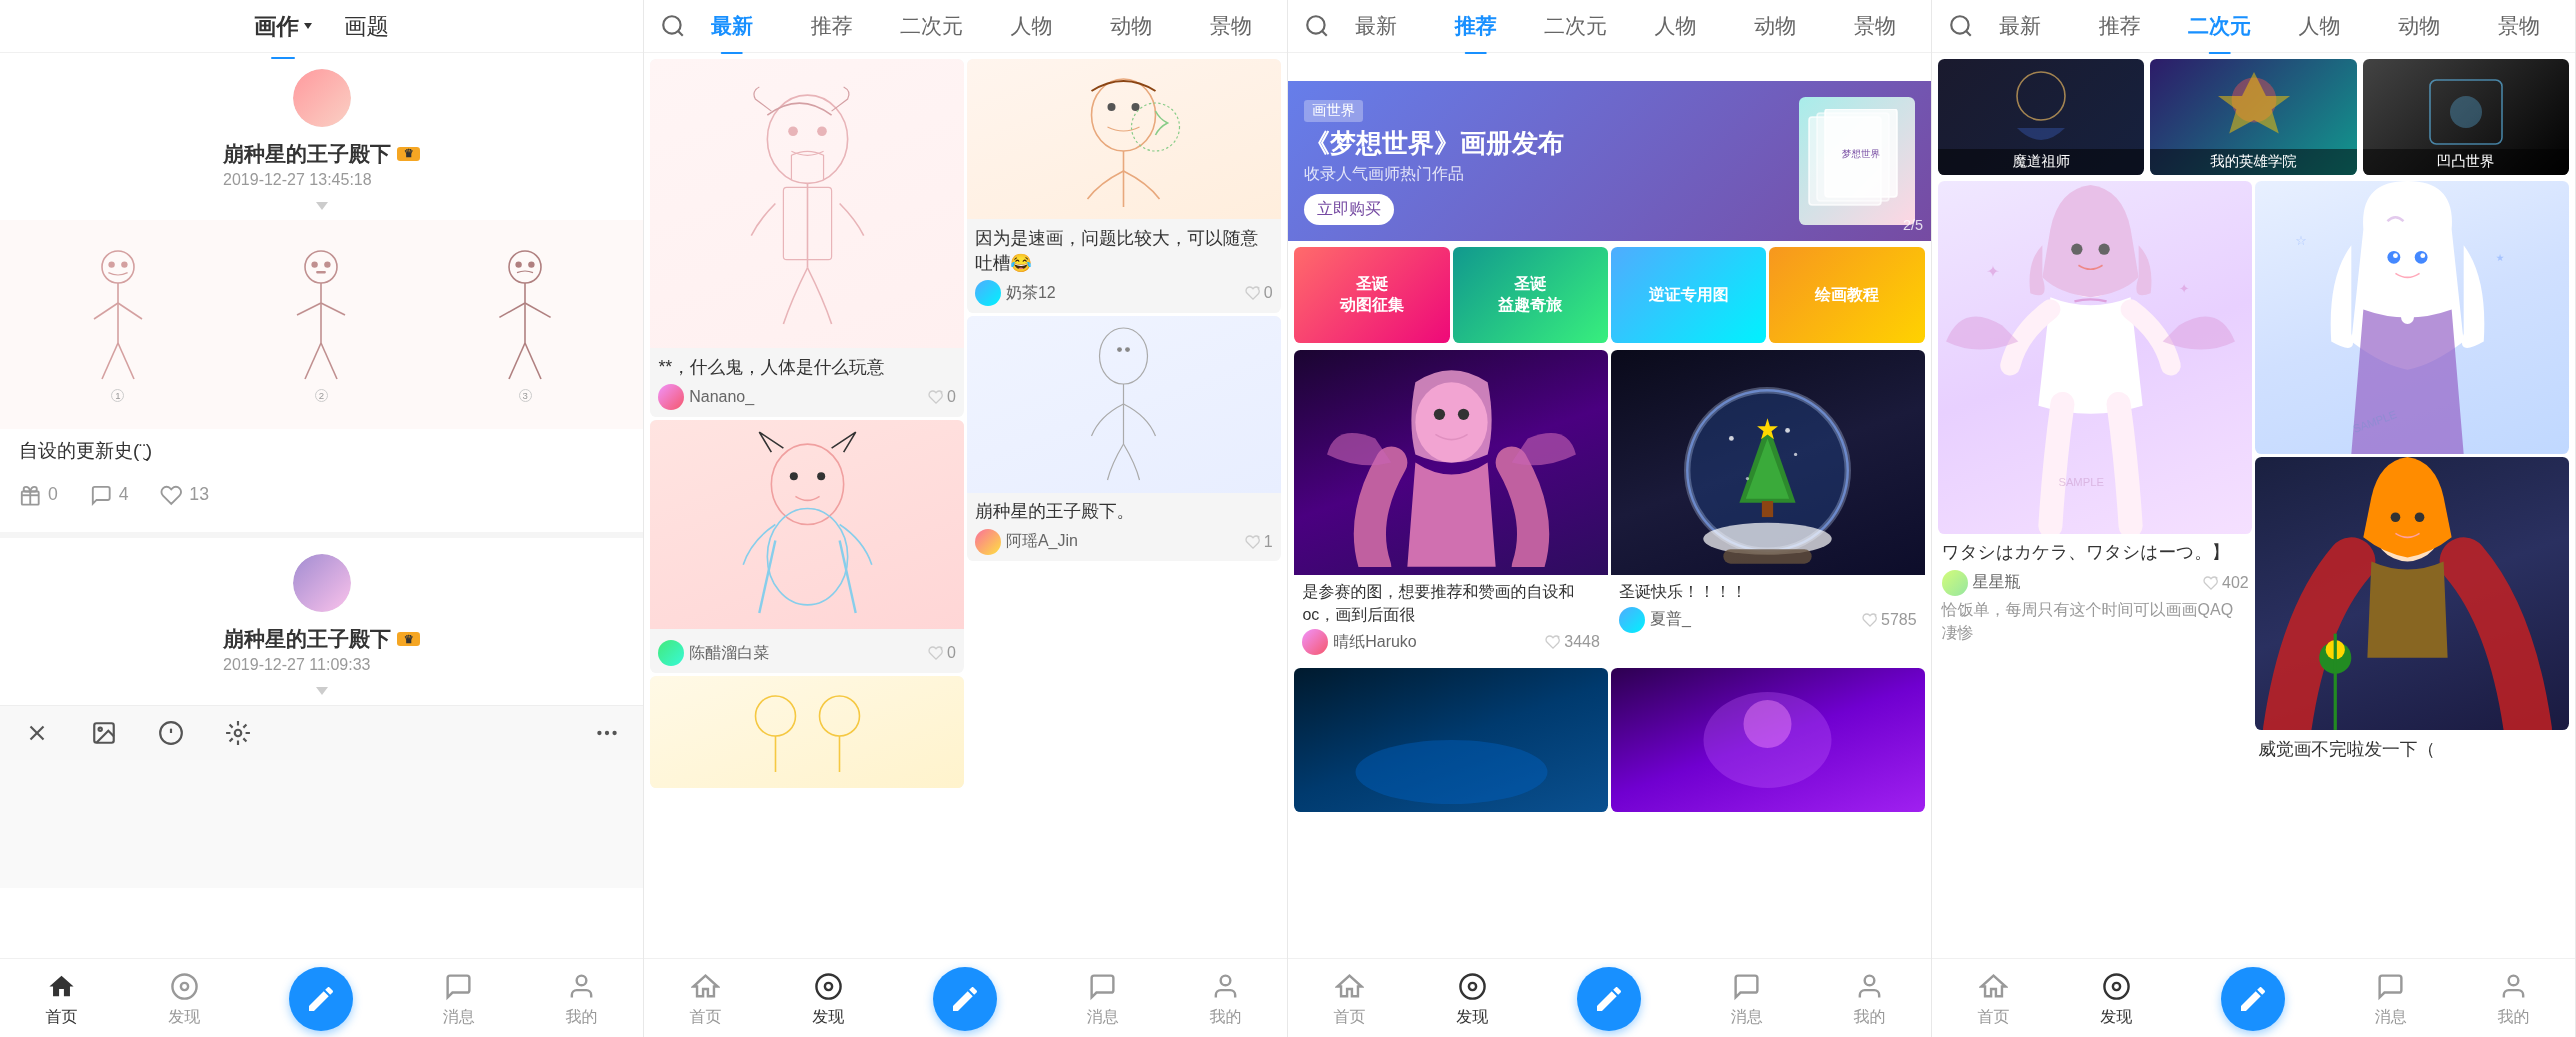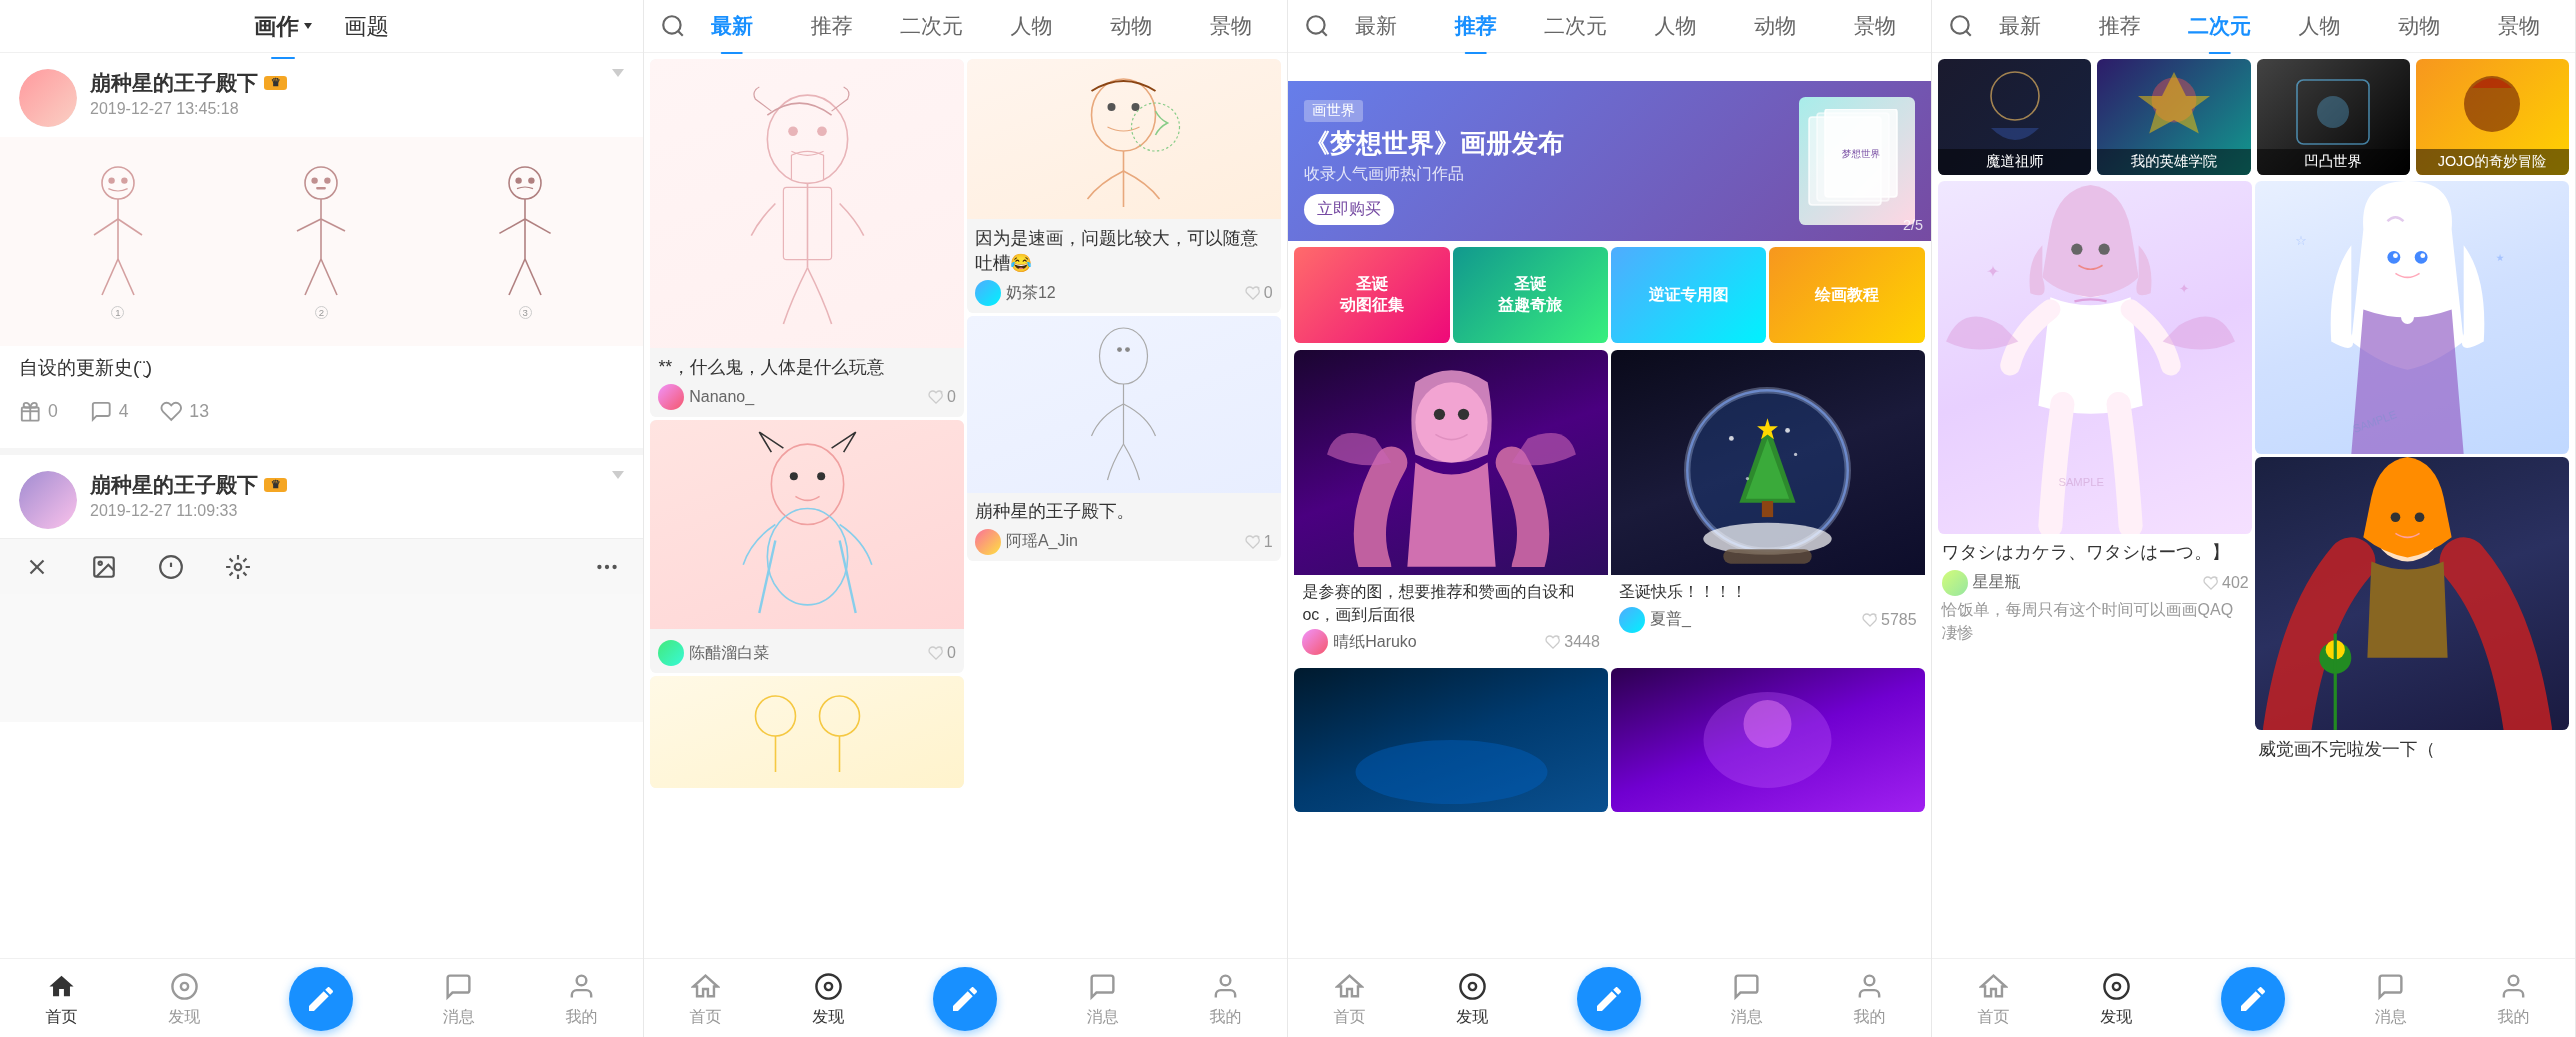--- a/index.html
+++ b/index.html
@@ -165,23 +165,25 @@
       flex: 1;
       overflow: hidden;
       padding-bottom: 80px;
     }
     .feed-item {
       background: #fff;
       margin-bottom: 9.6px;
     }
     .feed-header {
       display: flex;
+      align-items: center;
       padding: 16px 19px 9.6px;
       gap: 13px;
       position: relative;
+      flex-direction: column;
     }
     .avatar {
       width: 58px;
       height: 58px;
       border-radius: 50%;
       background: #f0f0f0;
       flex-shrink: 0;
       overflow: hidden;
       display: flex;
       align-items: center;
@@ -1194,29 +1196,20 @@
       </div>
       <div class="anime-top-card bg-dark3">
         <div class="anime-top-img">
           <svg width="120" height="112" viewBox="0 0 150 140">
             <rect x="30" y="30" width="90" height="80" rx="8" fill="none" stroke="rgba(100,200,255,0.6)" stroke-width="2"></rect>
             <circle cx="75" cy="70" r="20" fill="rgba(100,200,255,0.3)"></circle>
           </svg>
         </div>
         <div class="anime-top-label">凹凸世界</div>
       </div>
-      <div class="anime-top-card bg-dark4">
-        <div class="anime-top-img">
-          <svg width="120" height="112" viewBox="0 0 150 140">
-            <circle cx="75" cy="60" r="35" fill="rgba(80,0,0,0.5)"></circle>
-            <path d="M50 40 Q75 15 100 40" fill="rgba(200,0,0,0.4)"></path>
-          </svg>
-        </div>
-        <div class="anime-top-label">JOJO的奇妙冒险</div>
-      </div>
     </div>
 
     <div style="display:flex;gap:3.2px;padding:0 6.4px;">
 
       <div style="flex:1;">
 
         <div style="height:353px;border-radius:6.4px;overflow:hidden;background:linear-gradient(160deg,#f0e8ff,#e8d0ff,#f5e0ff);">
           <svg width="305" height="353" viewBox="0 0 380 440">
 
             <ellipse cx="190" cy="90" rx="50" ry="55" fill="#fff0f8"></ellipse>

